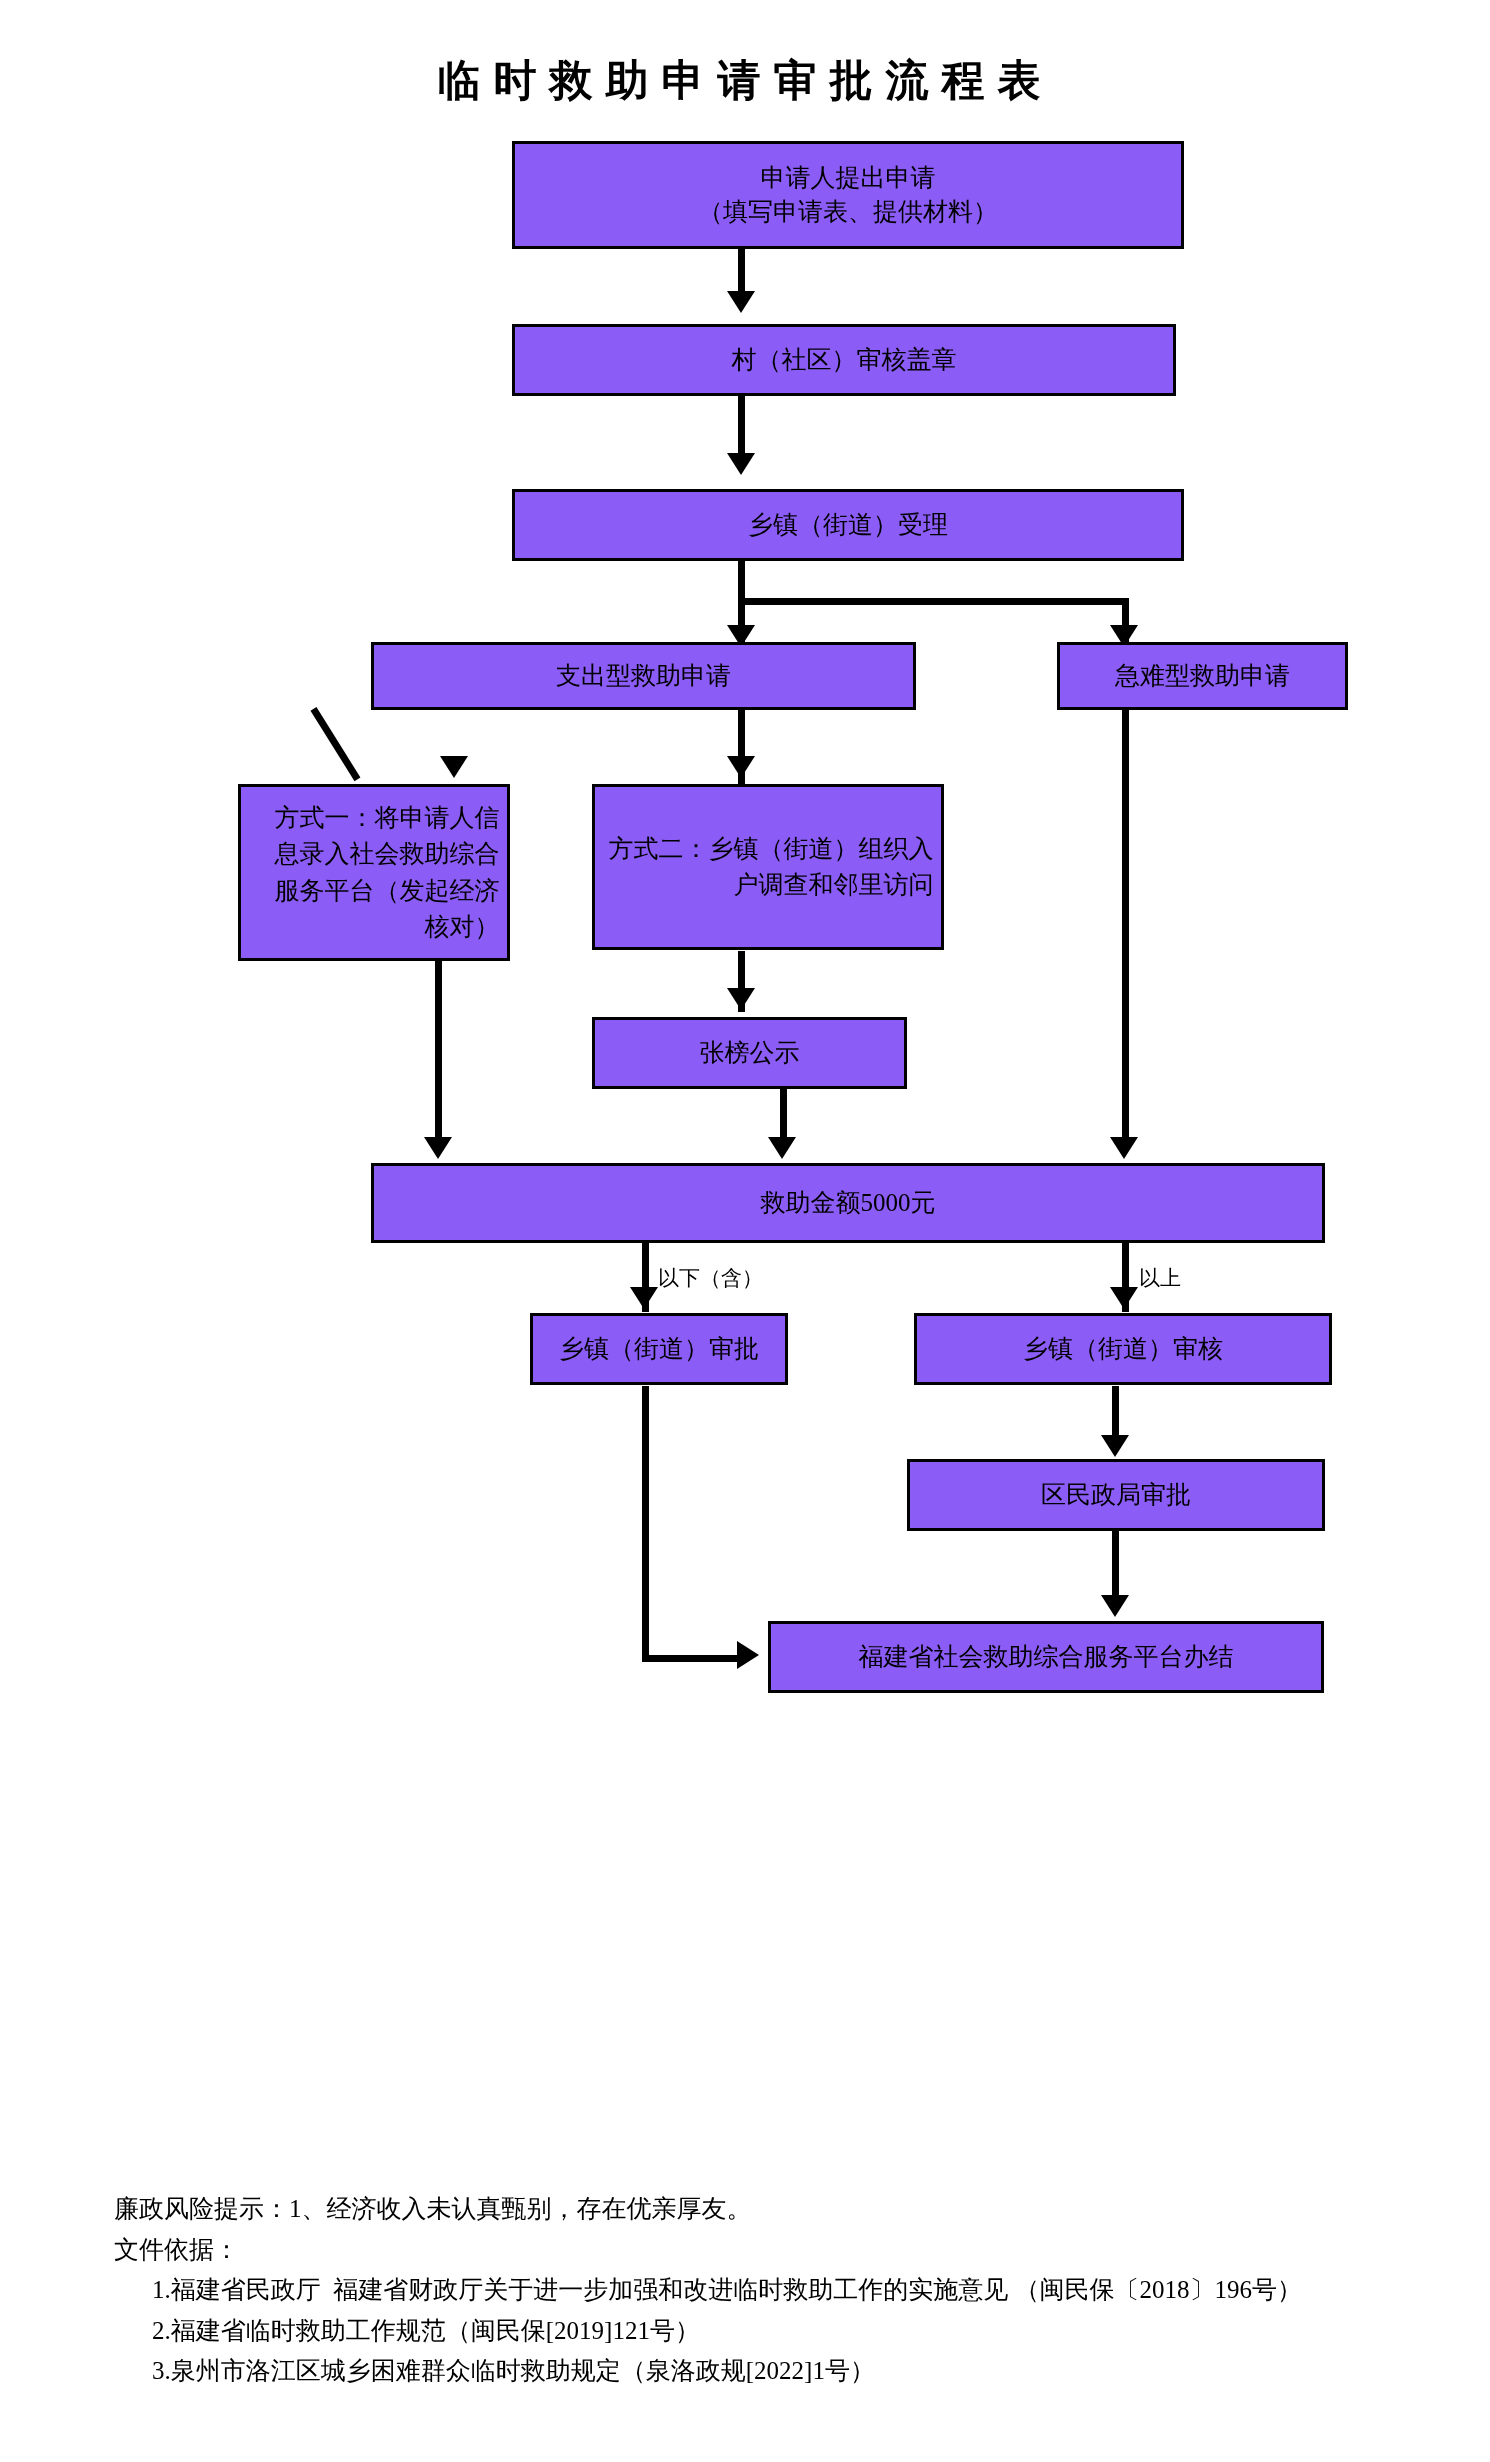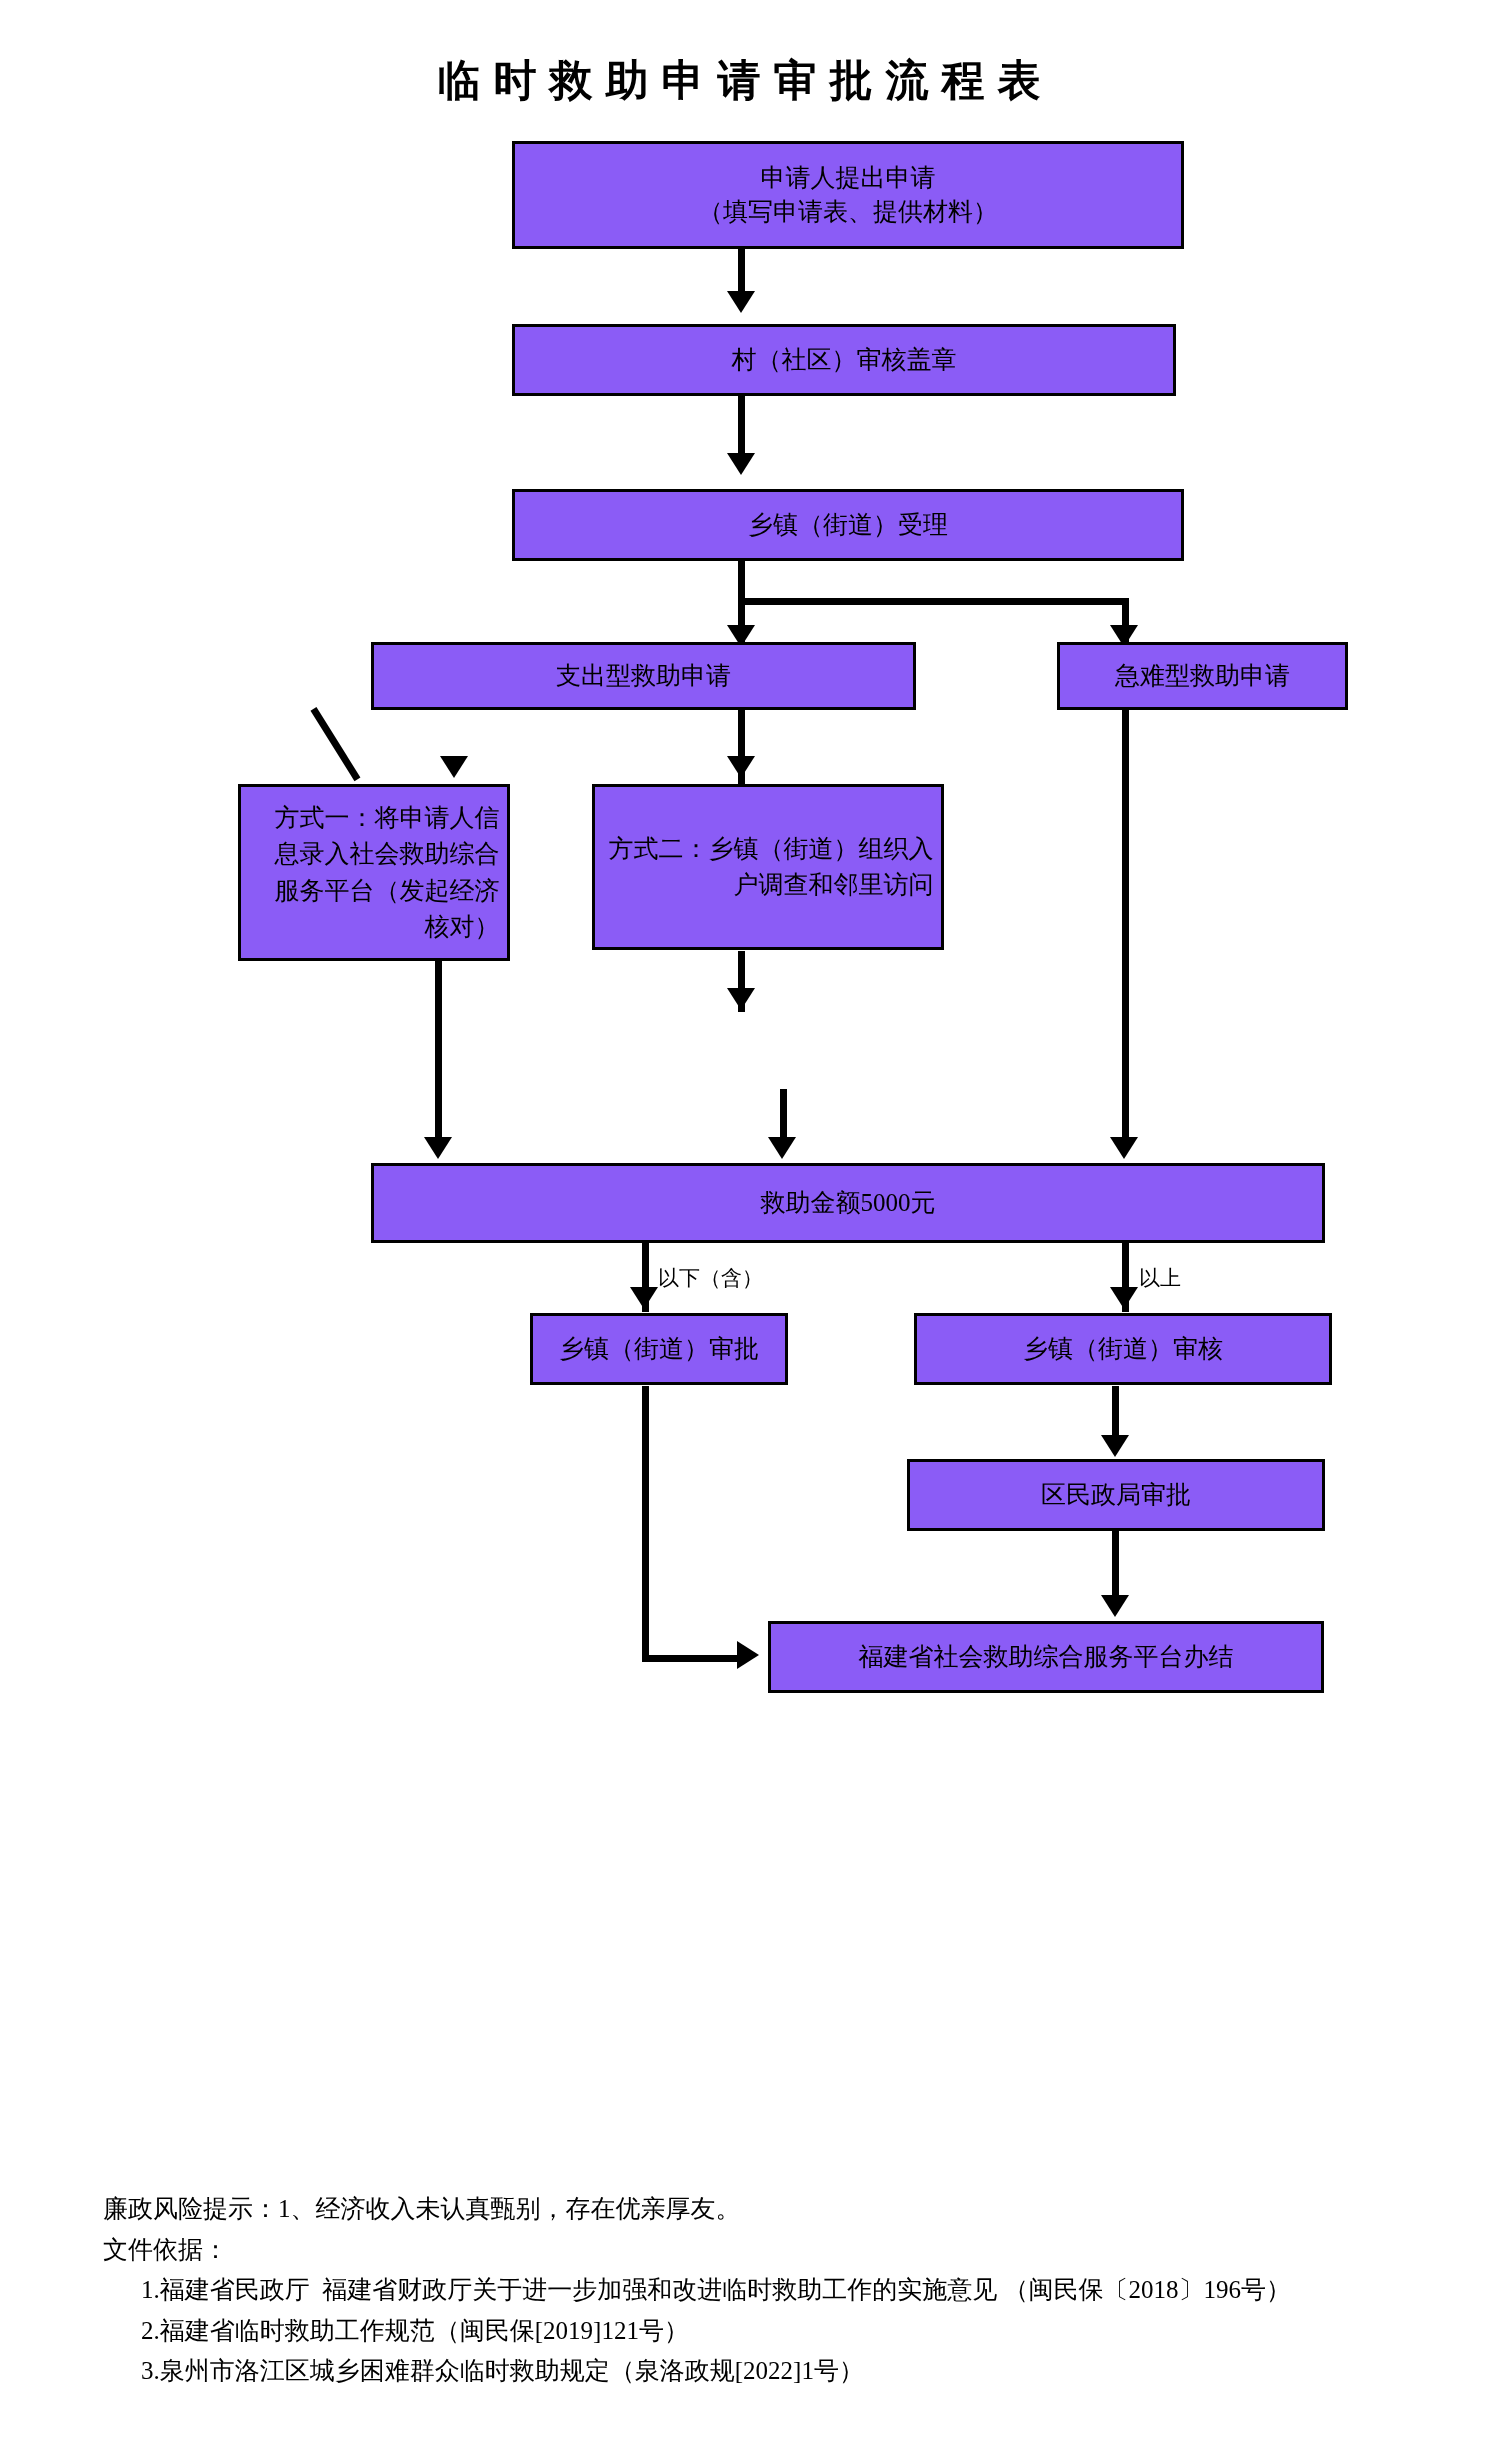--- a/index.html
+++ b/index.html
@@ -73,21 +73,21 @@
     border-left: 22.5px solid #000000;
   }
   .edge-label {
     position: absolute;
     font-size: 21px;
     font-family: "Liberation Serif", "DejaVu Serif", serif;
     white-space: nowrap;
   }
   .footer {
     position: absolute;
-    left: 103px;
+    left: 114px;
     top: 2189px;
     width: 1315px;
     font-size: 25px;
     line-height: 1.62;
     font-family: "Liberation Serif", "DejaVu Serif", serif;
   }
   .footer div { white-space: pre-wrap; }
   .indent1 { text-indent: 38px; }
 </style>
 </head>
@@ -127,20 +127,21 @@
   <div class="line vline" style="left:738px; top:709px; height:77px;"></div>
   <div class="arrow-down" style="left:727px; top:756px;"></div>
 
   <div class="box left-align" style="left:238px; top:784px; width:272px; height:177px; line-height:1.45;">方式一：将申请人信息录入社会救助综合服务平台（发起经济核对）</div>
 
   <div class="box left-align" style="left:592px; top:784px; width:352px; height:166px; line-height:1.45;">方式二：乡镇（街道）组织入户调查和邻里访问</div>
 
   <div class="line vline" style="left:738px; top:951px; height:61px;"></div>
   <div class="arrow-down" style="left:727px; top:988px;"></div>
 
+  <div class="box" style="left:592px; top:1017px; width:315px; height:72px;">张榜公示</div>
 
   <div class="line vline" style="left:435px; top:961px; height:188px;"></div>
   <div class="arrow-down" style="left:424px; top:1137px;"></div>
 
   <div class="line vline" style="left:780px; top:1089px; height:60px;"></div>
   <div class="arrow-down" style="left:768px; top:1137px;"></div>
 
   <div class="line vline" style="left:1122px; top:709px; height:440px;"></div>
   <div class="arrow-down" style="left:1110px; top:1137px;"></div>
 

